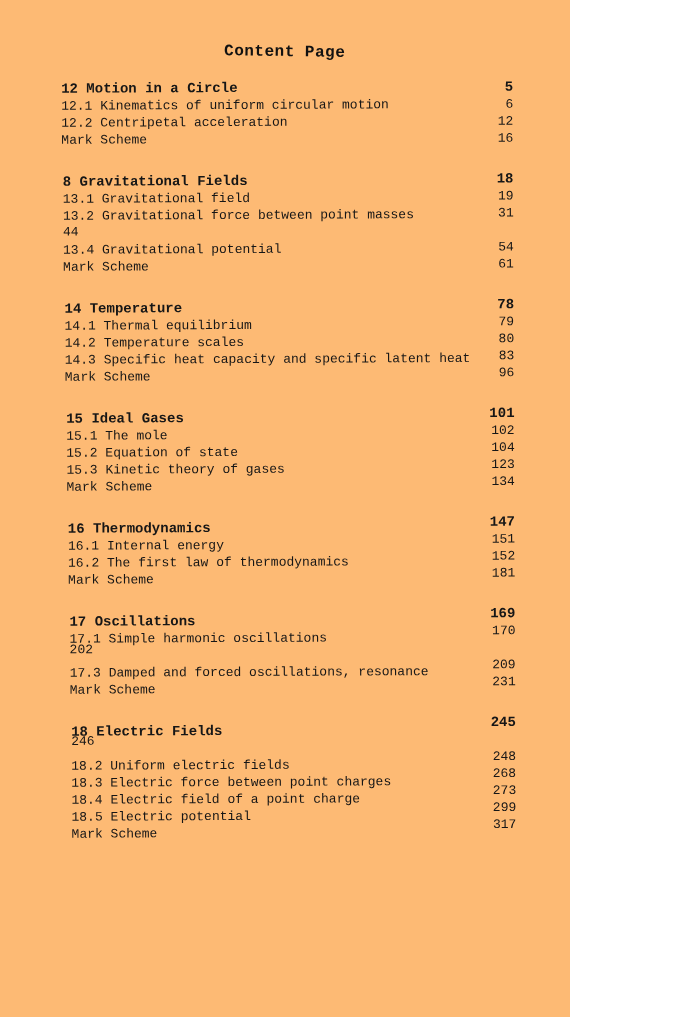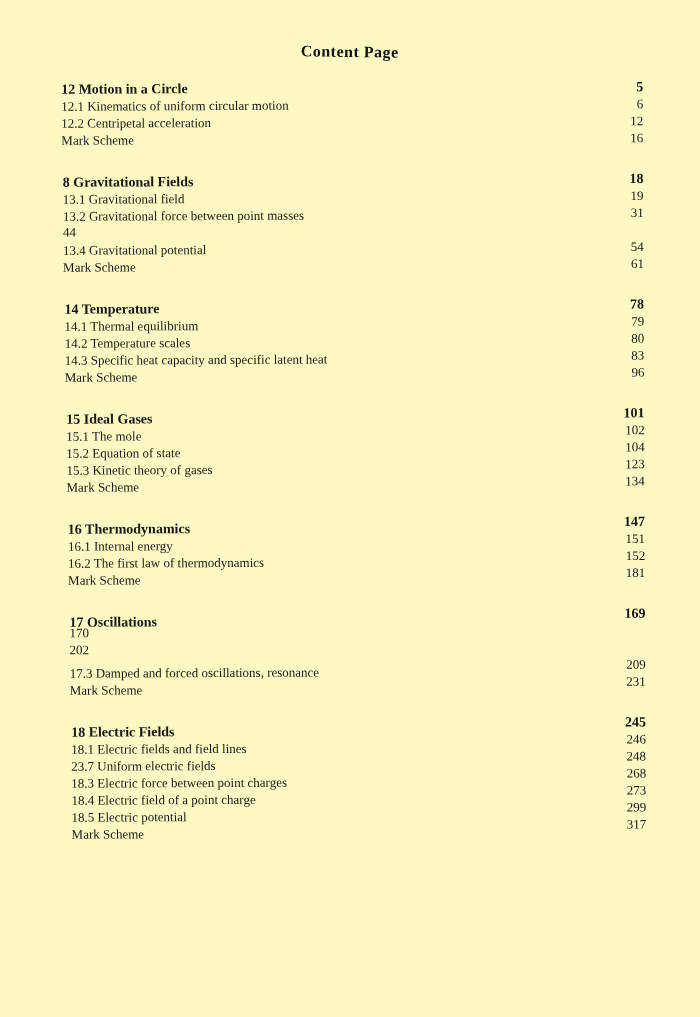--- a/index.html
+++ b/index.html
@@ -2,25 +2,25 @@
 <html><head>
 <meta charset="utf-8">
 <style>
   html, body {
     margin: 0;
     padding: 0;
     background: #ffffff;
   }
   .page {
     position: relative;
-    width: 700px;
+    width: 570px;
     height: 1017px;
-    background: #fef9c3;
+    background: #fdba74;
     overflow: hidden;
-    font-family: Liberation Serif, serif;
+    font-family: Liberation Mono, monospace;
     color: #161616;
   }
   .title {
     margin: 0;
     padding-top: 43px;
     text-align: center;
     font-size: 16px;
     font-weight: bold;
     letter-spacing: 0.5px;
     transform: rotate(0.8deg);
@@ -168,45 +168,45 @@
           <span class="t">Mark Scheme</span>
           <span class="p">181</span>
         </div>
       </div>
       <div class="chapter" style="--numshift: -6.5px; --lshift: 6.0px;">
         <div class="row heading">
           <span class="t">17 Oscillations</span>
           <span class="p">169</span>
         </div>
         <div class="row">
+          <span class="t">17.1 Simple harmonic oscillations</span>
           <span class="p">170</span>
         </div>
         <div class="row">
           <span class="p">202</span>
         </div>
         <div class="row">
           <span class="t">17.3 Damped and forced oscillations, resonance</span>
           <span class="p">209</span>
         </div>
         <div class="row">
           <span class="t">Mark Scheme</span>
           <span class="p">231</span>
         </div>
       </div>
       <div class="chapter" style="--numshift: -7.8px; --lshift: 7.2px;">
         <div class="row heading">
           <span class="t">18 Electric Fields</span>
           <span class="p">245</span>
         </div>
         <div class="row">
-          <span class="t">18.1 Electric fields and field lines</span>
           <span class="p">246</span>
         </div>
         <div class="row">
-          <span class="t">23.7 Uniform electric fields</span>
+          <span class="t">18.2 Uniform electric fields</span>
           <span class="p">248</span>
         </div>
         <div class="row">
           <span class="t">18.3 Electric force between point charges</span>
           <span class="p">268</span>
         </div>
         <div class="row">
           <span class="t">18.4 Electric field of a point charge</span>
           <span class="p">273</span>
         </div>

